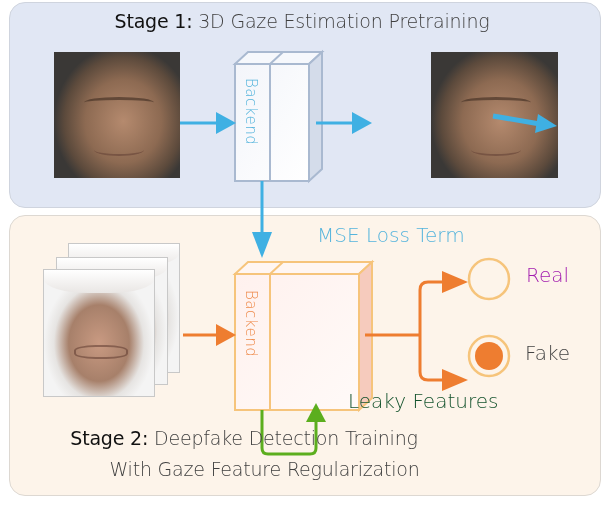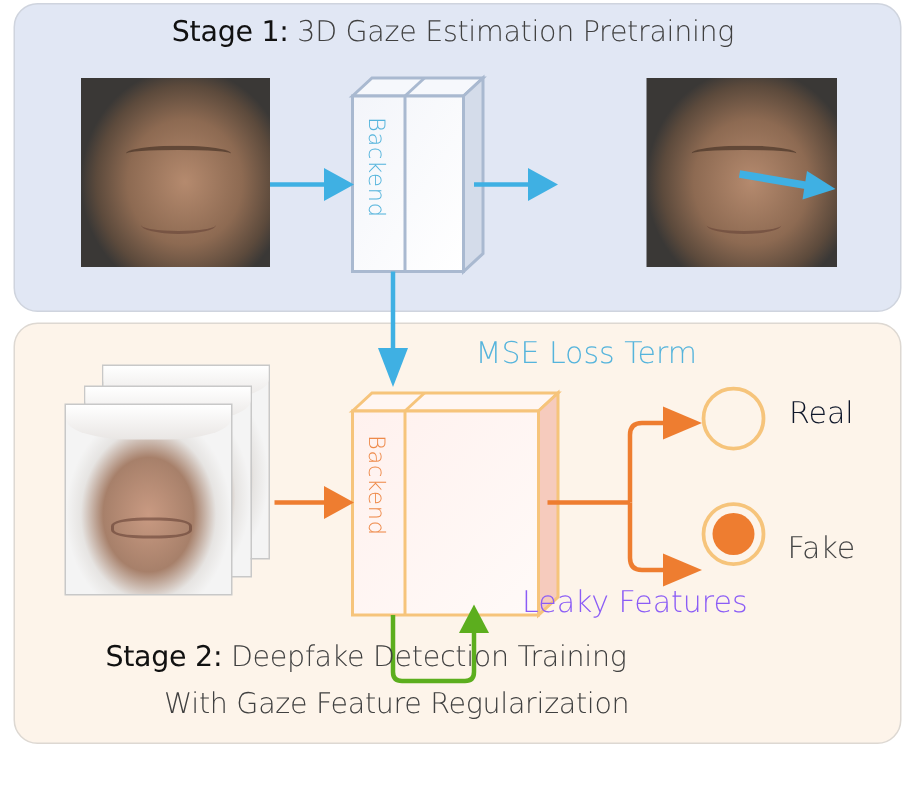--- a/index.html
+++ b/index.html
@@ -24,23 +24,23 @@
   .face2::after { content: ""; position: absolute; left: 40px; top: 92px; width: 50px; height: 10px; border-bottom: 2px solid #6d4a3c; border-radius: 50%; opacity: .7; }
   .fk { position: absolute; border: 1px solid #c8c8c8; box-sizing: border-box;
         background: radial-gradient(ellipse 50% 55% at 50% 58%, #c99a82 0%, #a7806a 55%, #e6e4e2 82%, #f4f4f4 100%); }
   .fk::before { content: ""; position: absolute; left: 0; right: 0; top: 0; height: 18%; background: linear-gradient(#ffffff, #e9e6e4); border-bottom-left-radius: 40% 60%; border-bottom-right-radius: 40% 60%; }
   .fk1 { left: 68px; top: 243px; width: 112px; height: 130px; }
   .fk2 { left: 56px; top: 257px; width: 112px; height: 128px; }
   .fk3 { left: 43px; top: 269px; width: 112px; height: 128px; }
   .fk3::after { content: ""; position: absolute; left: 30px; top: 75px; width: 50px; height: 10px; border: 2px solid #5e3a30; border-radius: 40%; opacity: .55; }
   .lbl { position: absolute; white-space: nowrap; font-weight: 300; }
   #mse { left: 286px; top: 223px; font-size: 20px; color: #55b4dc; margin-left: 31px; }
-  #leaky { left: 348px; top: 389px; font-size: 20px; color: #8b5cf6; }
-  #real { left: 526px; top: 263px; font-size: 20px; color: #0f172a; }
-  #fake { left: 525px; top: 341px; font-size: 20px; color: #444; margin-top: 12px; }
+  #leaky { left: 348px; top: 389px; font-size: 20px; color: #14532d; }
+  #real { left: 526px; top: 263px; font-size: 20px; color: #a21caf; }
+  #fake { left: 525px; top: 341px; font-size: 20px; color: #444; }
   svg { position: absolute; left: 0; top: 0; }
 </style>
 </head>
 <body>
 
 <div id="stage1" class="panel"></div>
 <div id="stage2" class="panel"></div>
 
 <div id="t1" class="title"><b>Stage 1:</b><span> 3D Gaze Estimation Pretraining</span></div>
 

